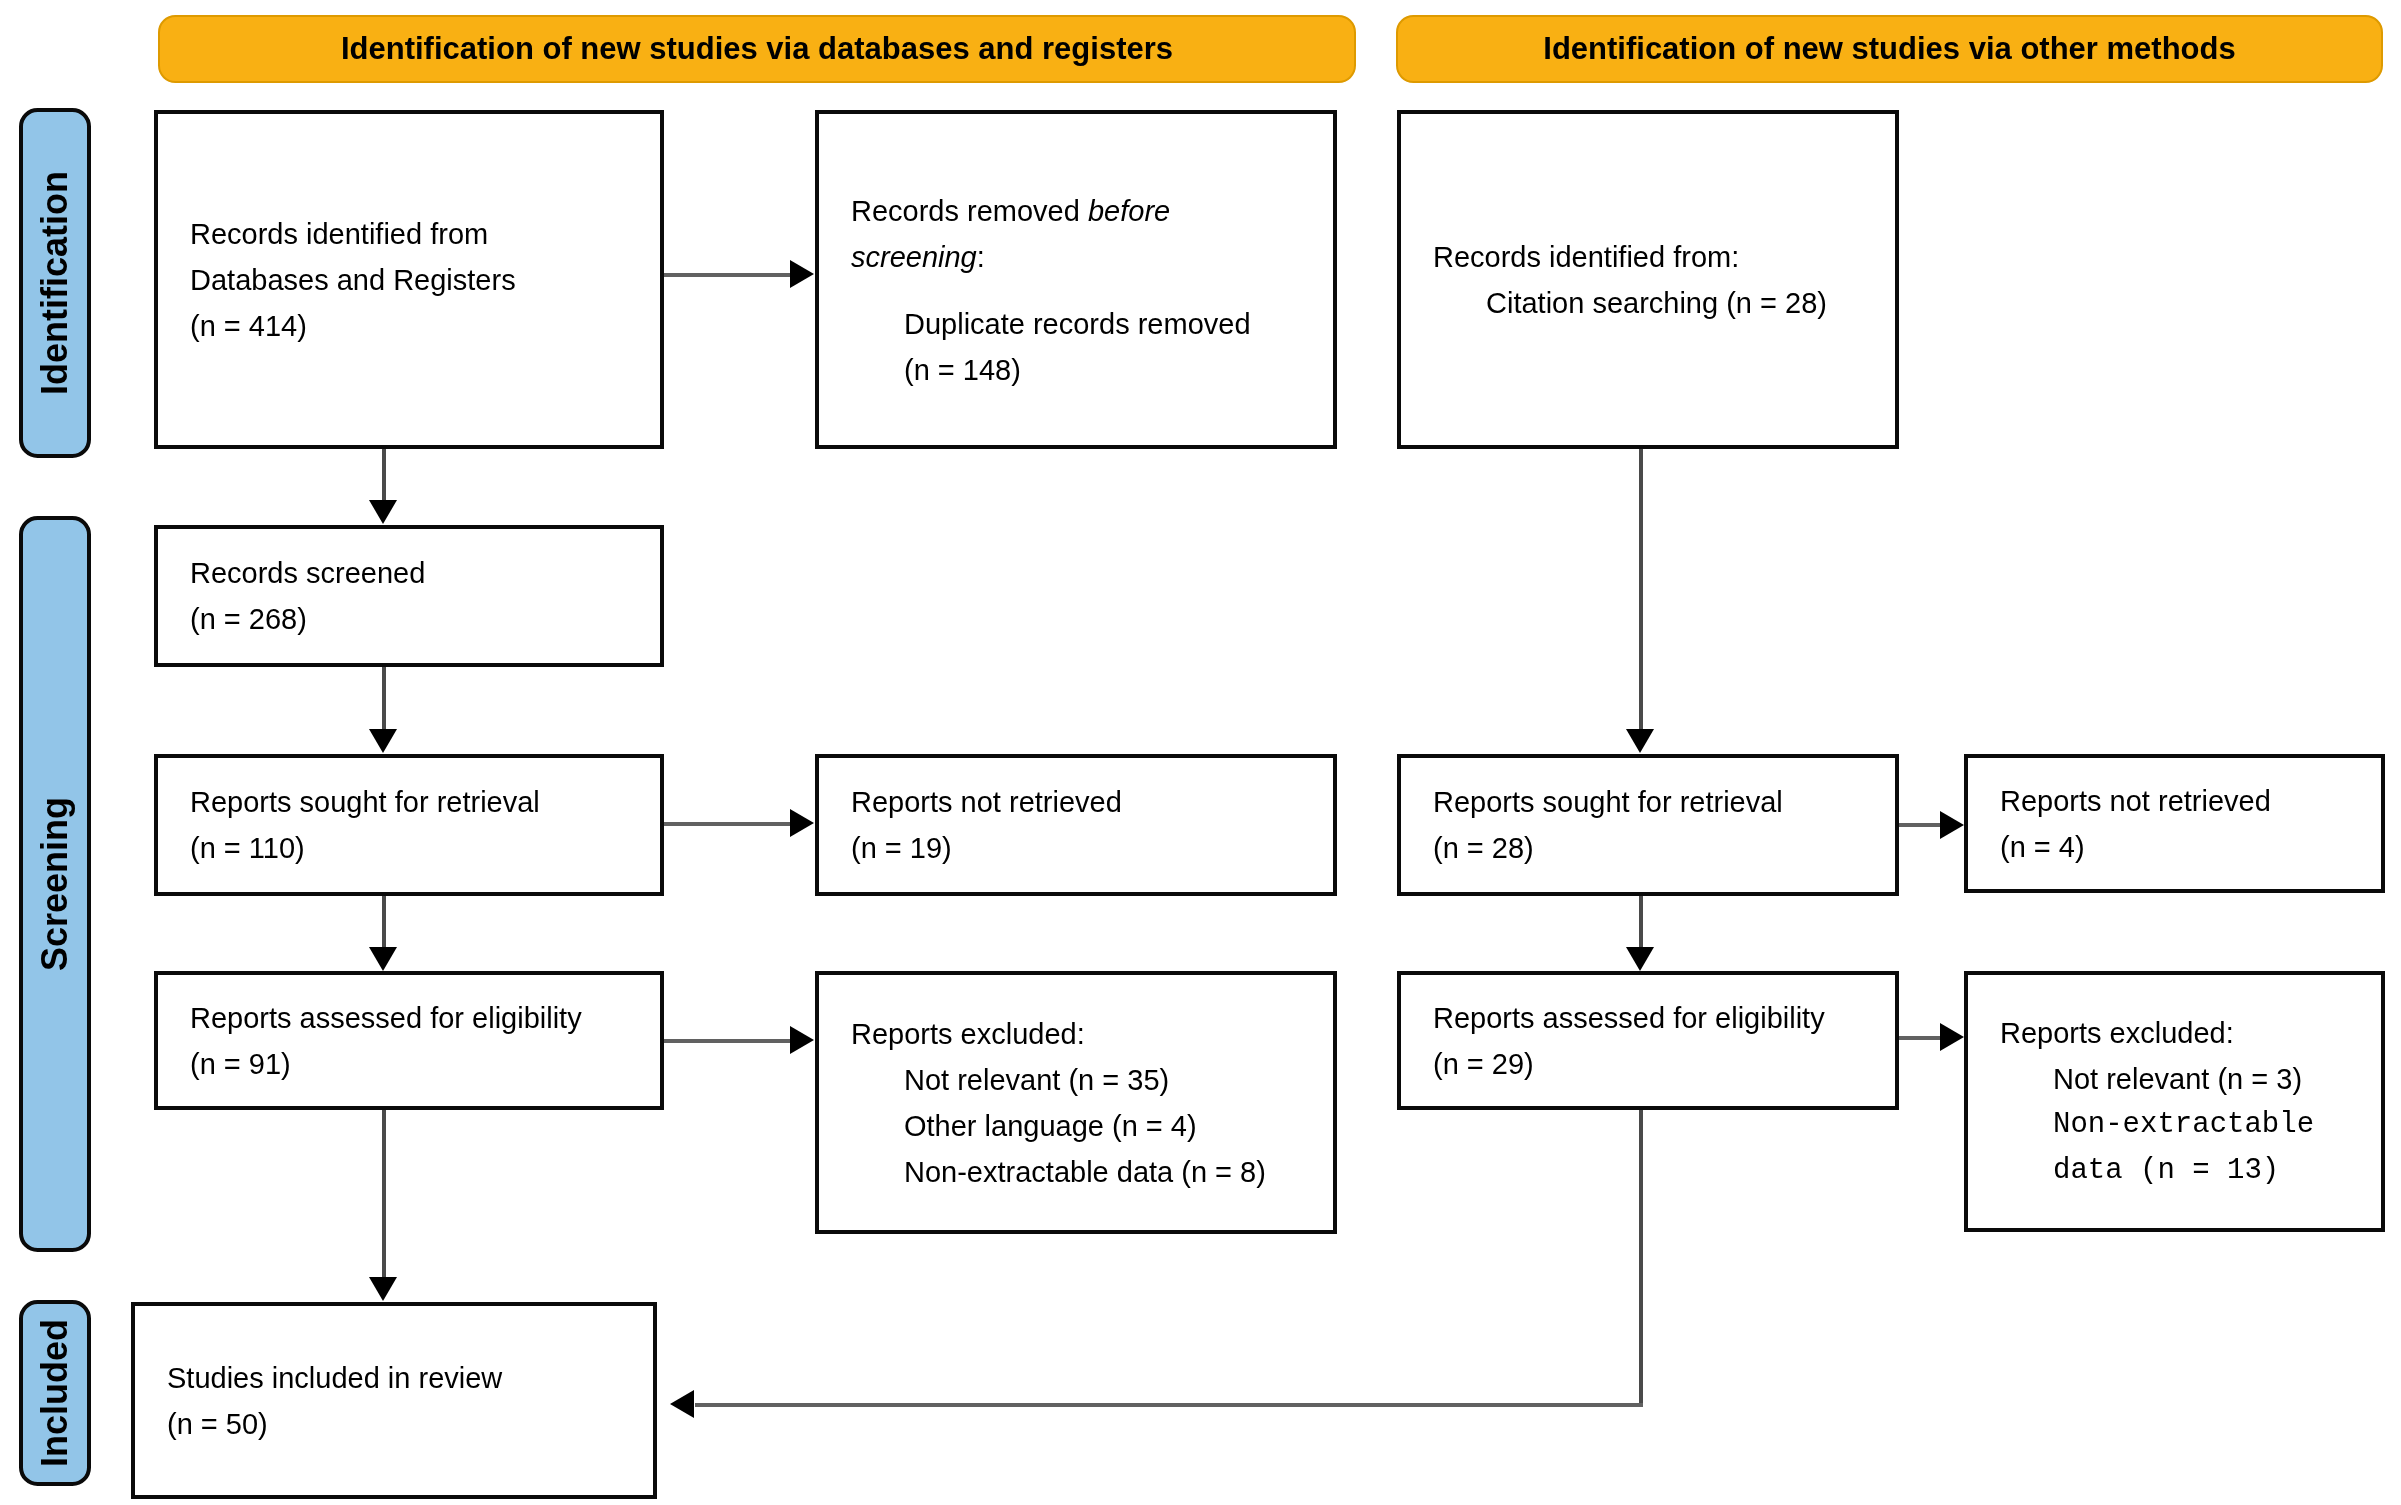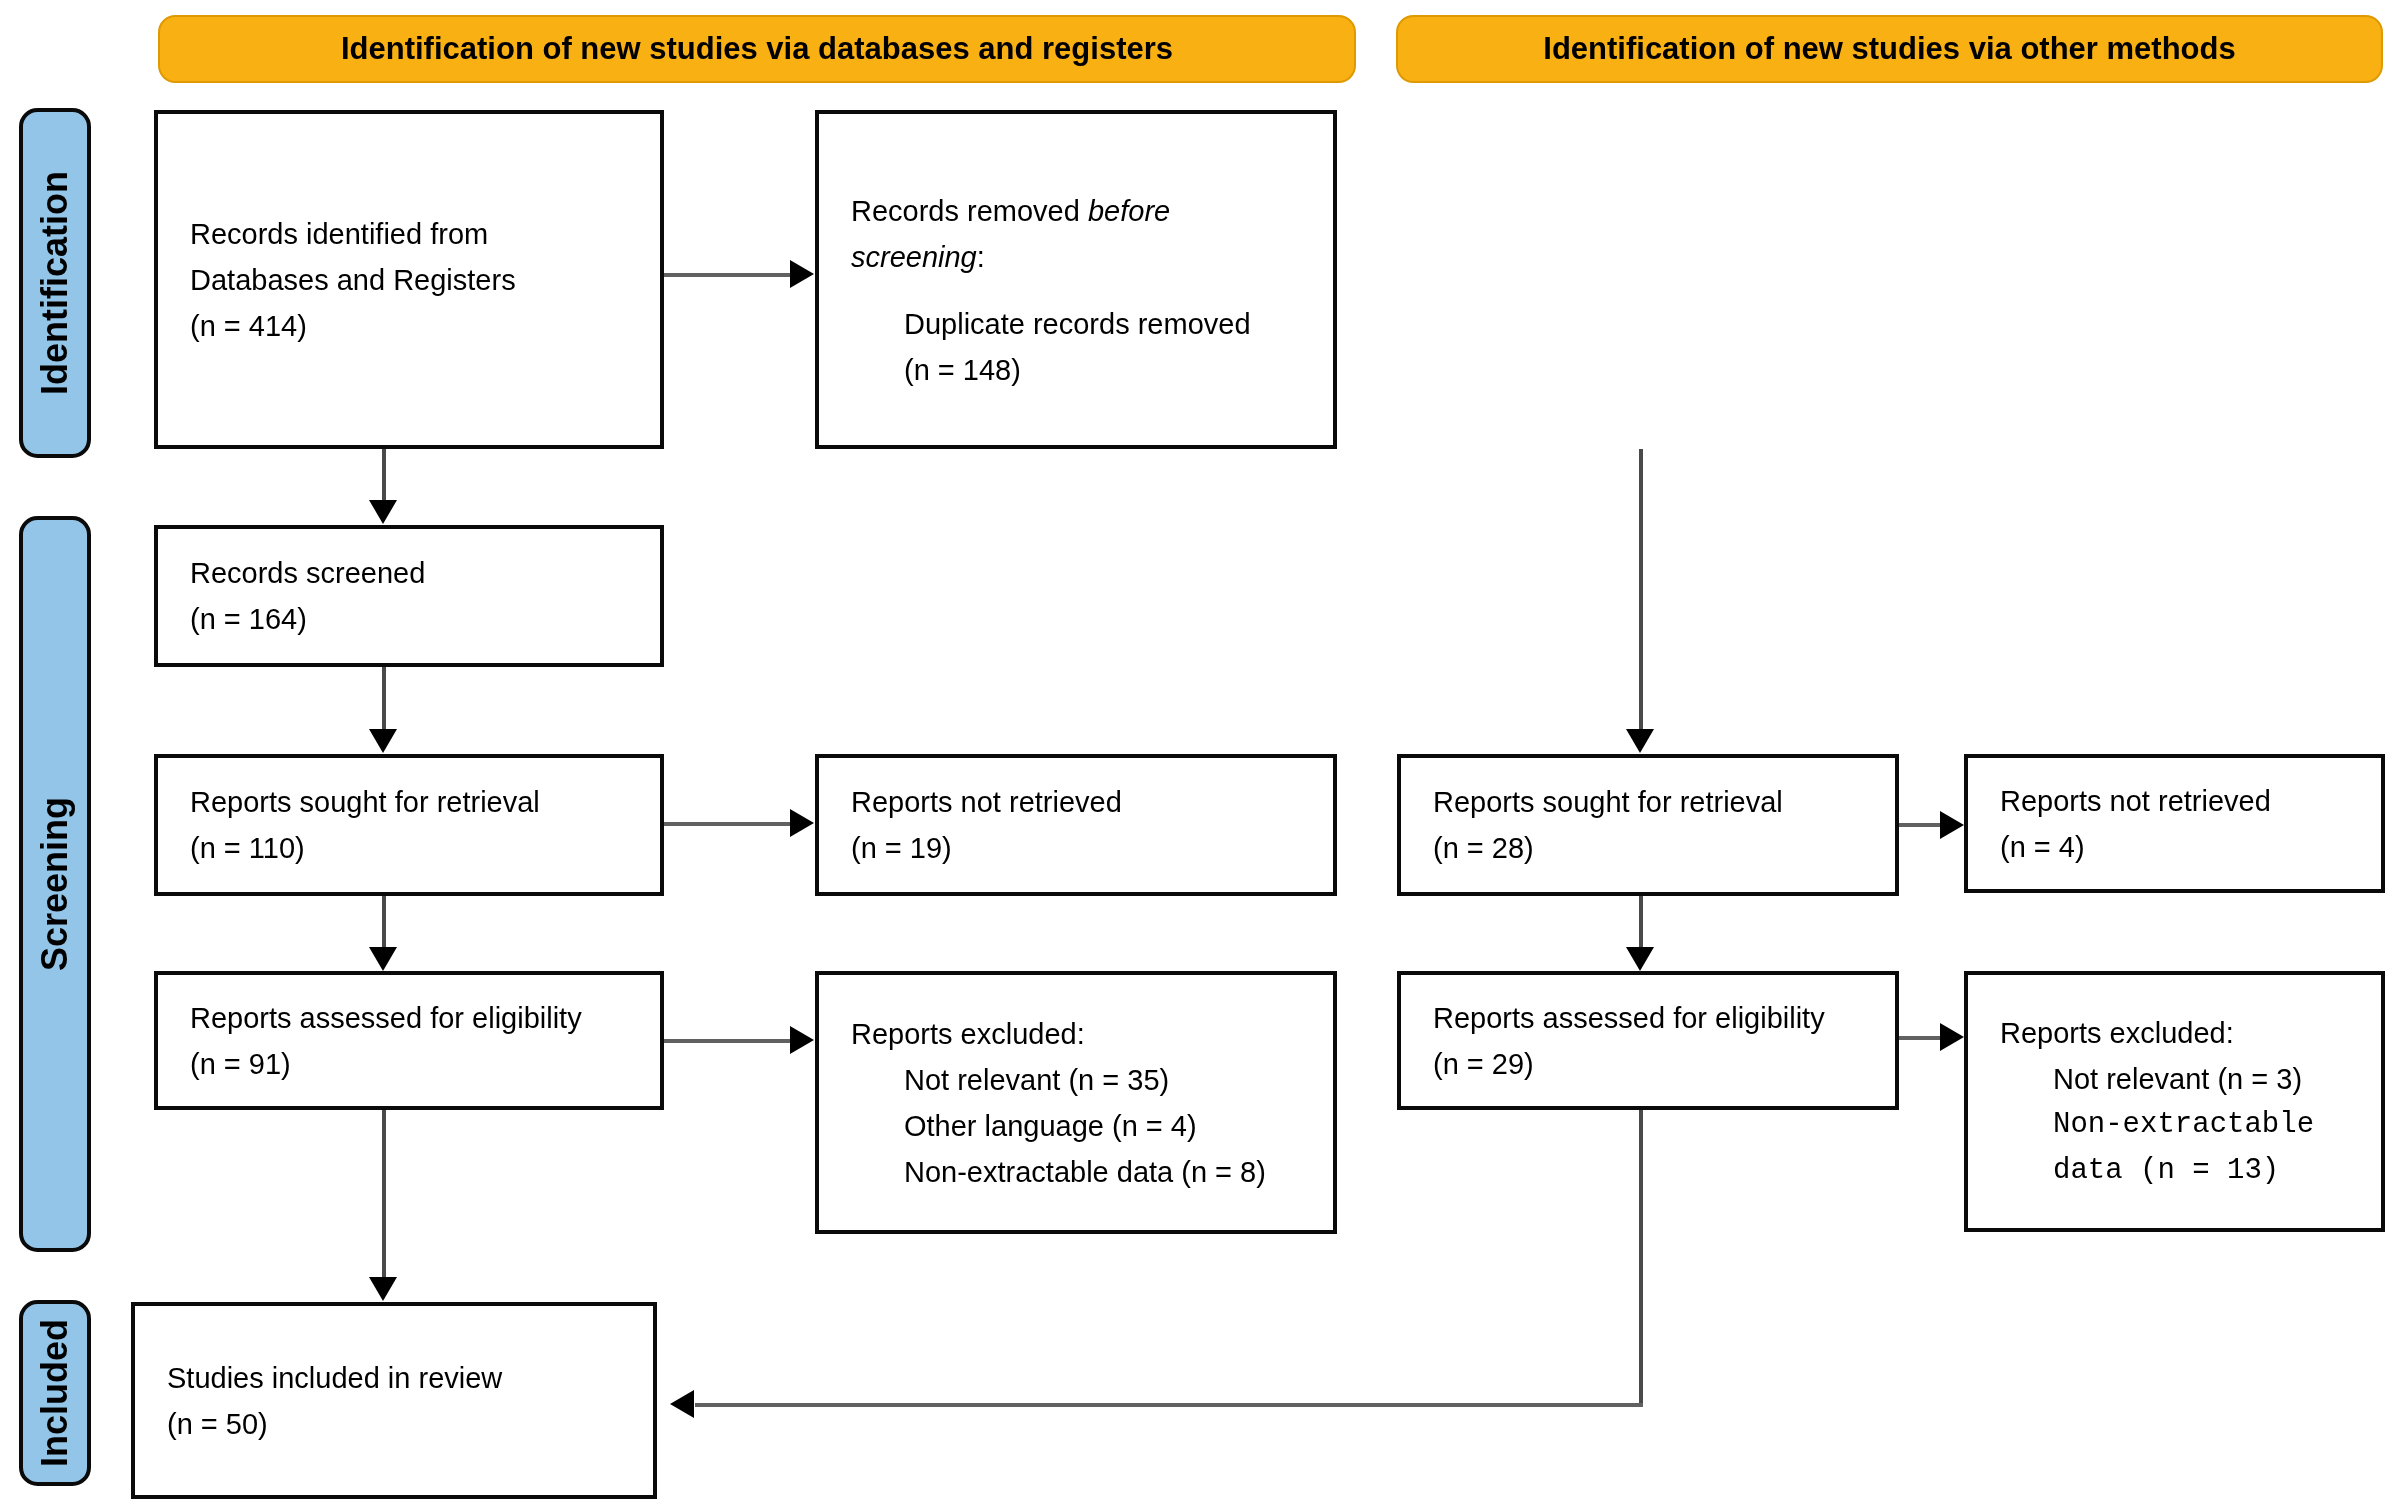--- a/index.html
+++ b/index.html
@@ -88,24 +88,28 @@
     <span class="line">Records identified from</span>
     <span class="line">Databases and Registers</span>
     <span class="line">(n = 414)</span>
   </div>
 
   <div class="box" style="left:815px;top:110px;width:522px;height:339px;">
     <span class="intro w620"><span>Records removed </span><em>before screening</em><span>:</span></span>
     <span class="item w620">Duplicate records removed (n = 148)</span>
   </div>
 
+  <div class="box" style="left:1397px;top:110px;width:502px;height:339px;">
+    <span class="intro">Records identified from:</span>
+    <span class="item line">Citation searching (n = 28)</span>
+  </div>
 
   <div class="box" style="left:154px;top:525px;width:510px;height:142px;">
     <span class="line">Records screened</span>
-    <span class="line">(n = 164)</span>
+    <span class="line">(n = 268)</span>
   </div>
 
   <div class="box" style="left:154px;top:754px;width:510px;height:142px;">
     <span class="line">Reports sought for retrieval</span>
     <span class="line">(n = 110)</span>
   </div>
   <div class="box" style="left:815px;top:754px;width:522px;height:142px;">
     <span class="line">Reports not retrieved</span>
     <span class="line">(n = 19)</span>
   </div>

